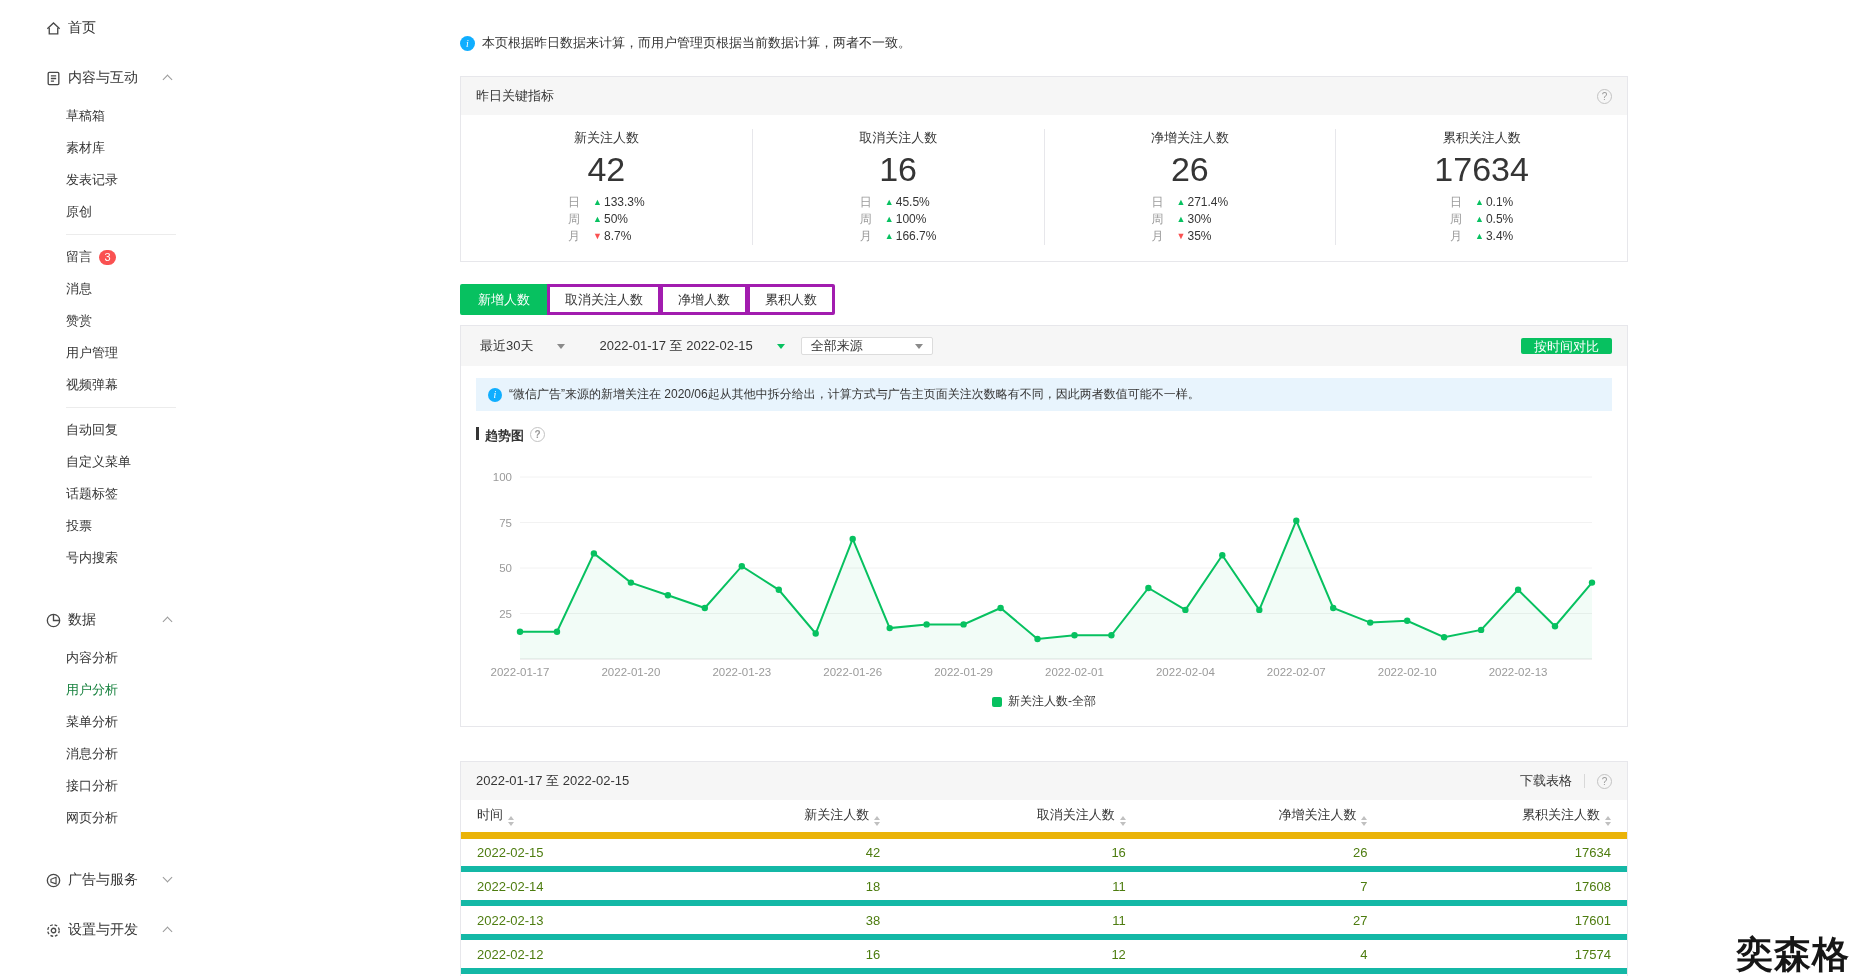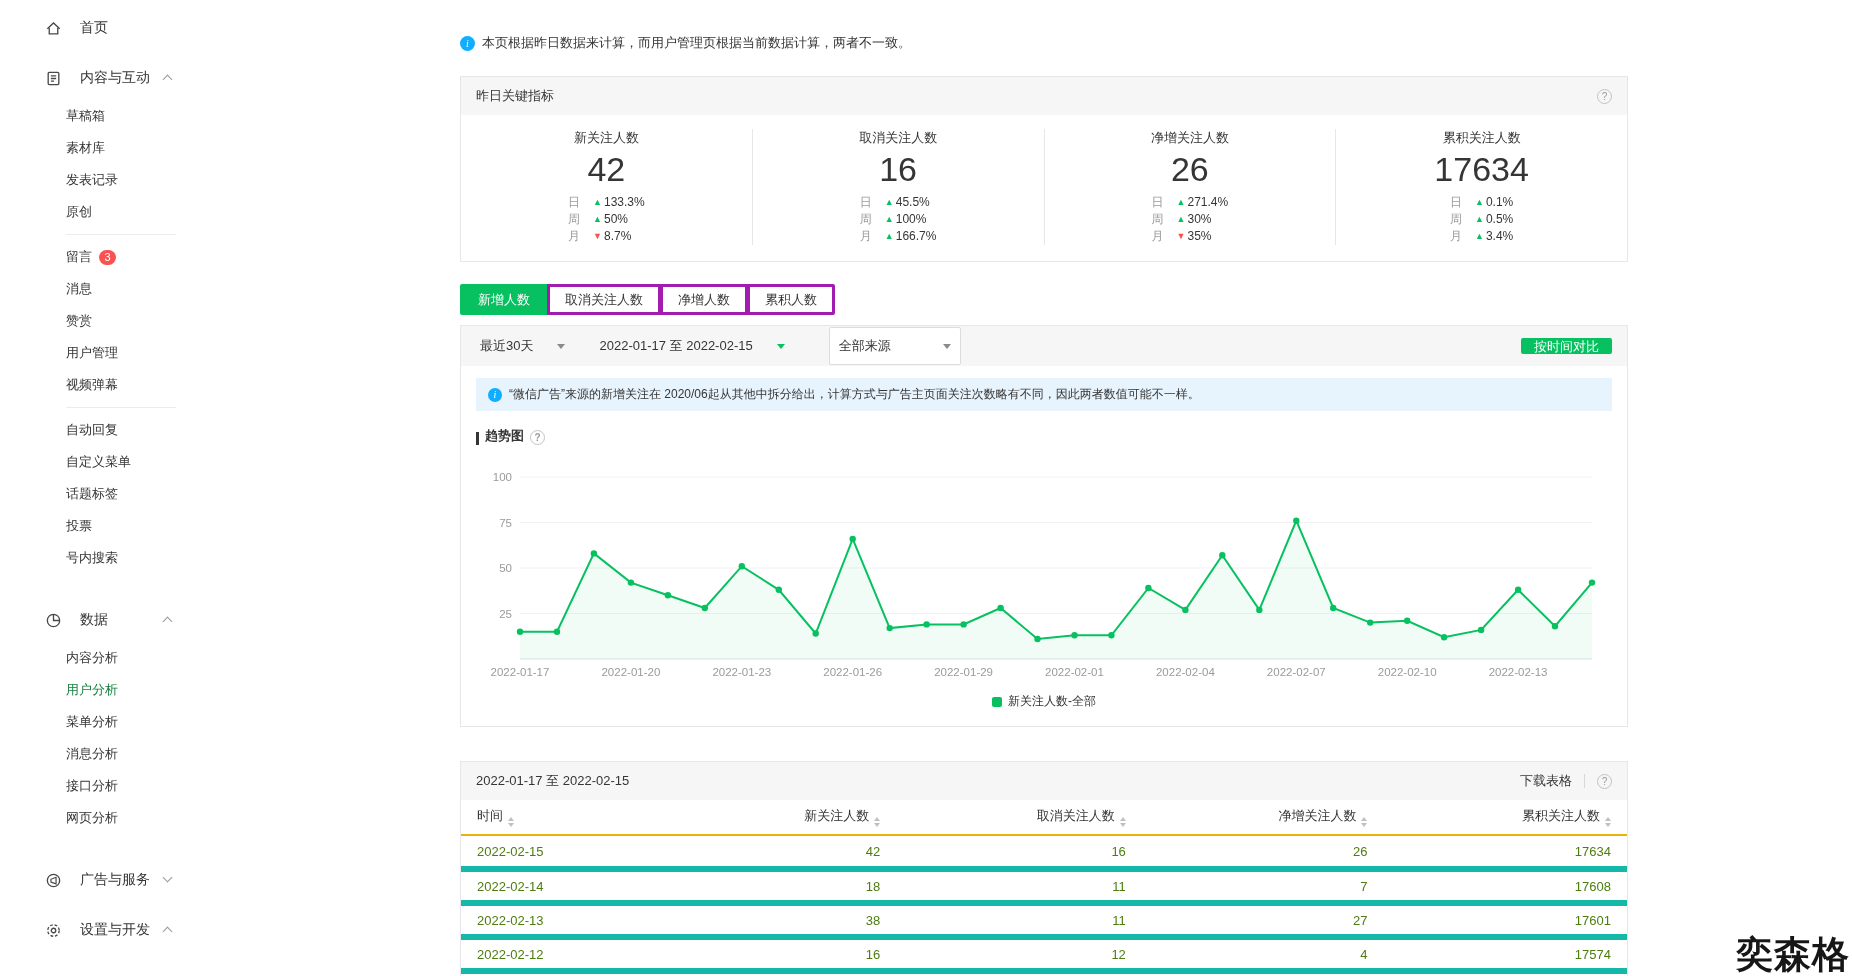--- a/index.html
+++ b/index.html
@@ -3,21 +3,21 @@
 <meta charset="utf-8">
 <style>
   * { margin:0; padding:0; box-sizing:border-box; }
   html,body { width:1852px; height:976px; overflow:hidden; background:#fff;
     font-family:"Liberation Sans","DejaVu Sans",sans-serif; color:#353535; }
   .app { position:relative; width:1852px; height:976px; }
 
   
   .sidebar { position:absolute; left:0; top:0; width:235px; height:100%; padding-top:6px; background:#fff; }
   .side-item { display:flex; align-items:center; height:44px; padding-left:45px; font-size:14px;
-    color:#353535; cursor:pointer; position:relative; margin-top:6px;gap:12px; }
+    color:#353535; cursor:pointer; position:relative; margin-top:6px; }
   .side-item:first-child { margin-top:0; }
   .side-item .s-icon { width:17px; height:17px; margin-right:6px; display:inline-flex; align-items:center; }
   [data-name="sidebar-item-data"], [data-name="sidebar-item-ads-services"] { margin-top:24px; }
   [data-name="sidebar-item-settings-dev"] { margin-top:6px; }
   .side-sub { display:flex; align-items:center; height:32px; padding-left:66px; font-size:13px;
     color:#353535; cursor:pointer; }
   .side-sub.active { color:#15803d; }
   .side-div { height:1px; background:#ececec; margin:6px 0 6px 66px; width:110px; }
   .badge { display:inline-flex; align-items:center; justify-content:center; min-width:17px; height:15px;
     padding:0 4px; margin-left:7px; background:#fa5151; color:#fff; border-radius:8px; font-size:11px; }
@@ -62,44 +62,44 @@
   .tab.active { background:#07c160; border-color:#07c160; color:#fff; }
 
   
   .chart-card { margin-top:10px; }
   .filter-bar { height:40px; }
   .dd { display:flex; align-items:center; gap:24px; font-size:13px; cursor:pointer; padding:0 4px; }
   .date-dd { margin-left:26px; }
   .caret { width:0; height:0; border-left:4px solid transparent; border-right:4px solid transparent;
     border-top:5px solid #8a8a8a; }
   .caret.green { border-top-color:#07c160; }
-  .select { margin-left:40px; width:132px; height:38px; border:1px solid #dcdcdc; background:#fff;
+  .select { margin-left:12px; width:132px; height:18px; border:1px solid #dcdcdc; background:#fff;
     display:flex; align-items:center; justify-content:space-between; padding:0 9px; font-size:13px;
     border-radius:2px; cursor:pointer; }
   .spacer { flex:1; }
   .btn-green { height:16px; padding:0 13px; background:#07c160; color:#fff; border:none; font-size:13px;
     border-radius:2px; cursor:pointer; font-family:inherit; }
   .banner { margin:12px 15px 0; background:#e8f4fd; padding:8px 12px; font-size:12px; color:#353535;
     display:flex; align-items:center; gap:7px; }
   .banner .info-dot { width:14px; height:14px; }
-  .chart-title { display:flex; align-items:flex-end; margin:16px 0 0 15px; font-size:13px; font-weight:bold; gap:6px; }
+  .chart-title { display:flex; align-items:flex-start; margin:16px 0 0 15px; font-size:13px; font-weight:bold; gap:6px; }
   .tbar { width:3px; height:13px; background:#353535; }
   .chart-wrap { margin:6px 15px 0; }
   .tick { fill:#9a9a9a; font-size:11.5px; font-family:"Liberation Sans","DejaVu Sans",sans-serif; }
   .legend { display:flex; align-items:center; justify-content:center; gap:6px; font-size:12px;
     color:#353535; margin:8px 0 16px; }
   .legend-swatch { width:10px; height:10px; background:#07c160; border-radius:2px; }
 
   
   .table-card { margin-top:34px; }
   .head-right { margin-left:auto; display:flex; align-items:center; gap:12px; }
   .download { font-size:13px; color:#353535; cursor:pointer; }
   .vsep { width:1px; height:14px; background:#d8d8d8; }
   table { width:100%; border-collapse:collapse; font-size:13px; }
-  th { font-weight:normal; color:#353535; height:35px; border-bottom:2px solid #eab308; }
+  th { font-weight:normal; color:#353535; height:35px; border-bottom:7px solid #eab308; }
   td { height:34px; border-bottom:6px solid #14b8a6; color:#4d7c0f; }
   th:first-child, td:first-child { text-align:left; padding-left:16px; }
   th:not(:first-child), td:not(:first-child) { text-align:right; }
   th:last-child, td:last-child { padding-right:16px; }
   .sort { display:inline-flex; flex-direction:column; margin-left:5px; vertical-align:-1px; gap:2px; }
   .sort .s-up { width:0; height:0; border-left:3.5px solid transparent; border-right:3.5px solid transparent;
     border-bottom:4px solid #c0c0c0; }
   .sort .s-dn { width:0; height:0; border-left:3.5px solid transparent; border-right:3.5px solid transparent;
     border-top:4px solid #c0c0c0; }
 

